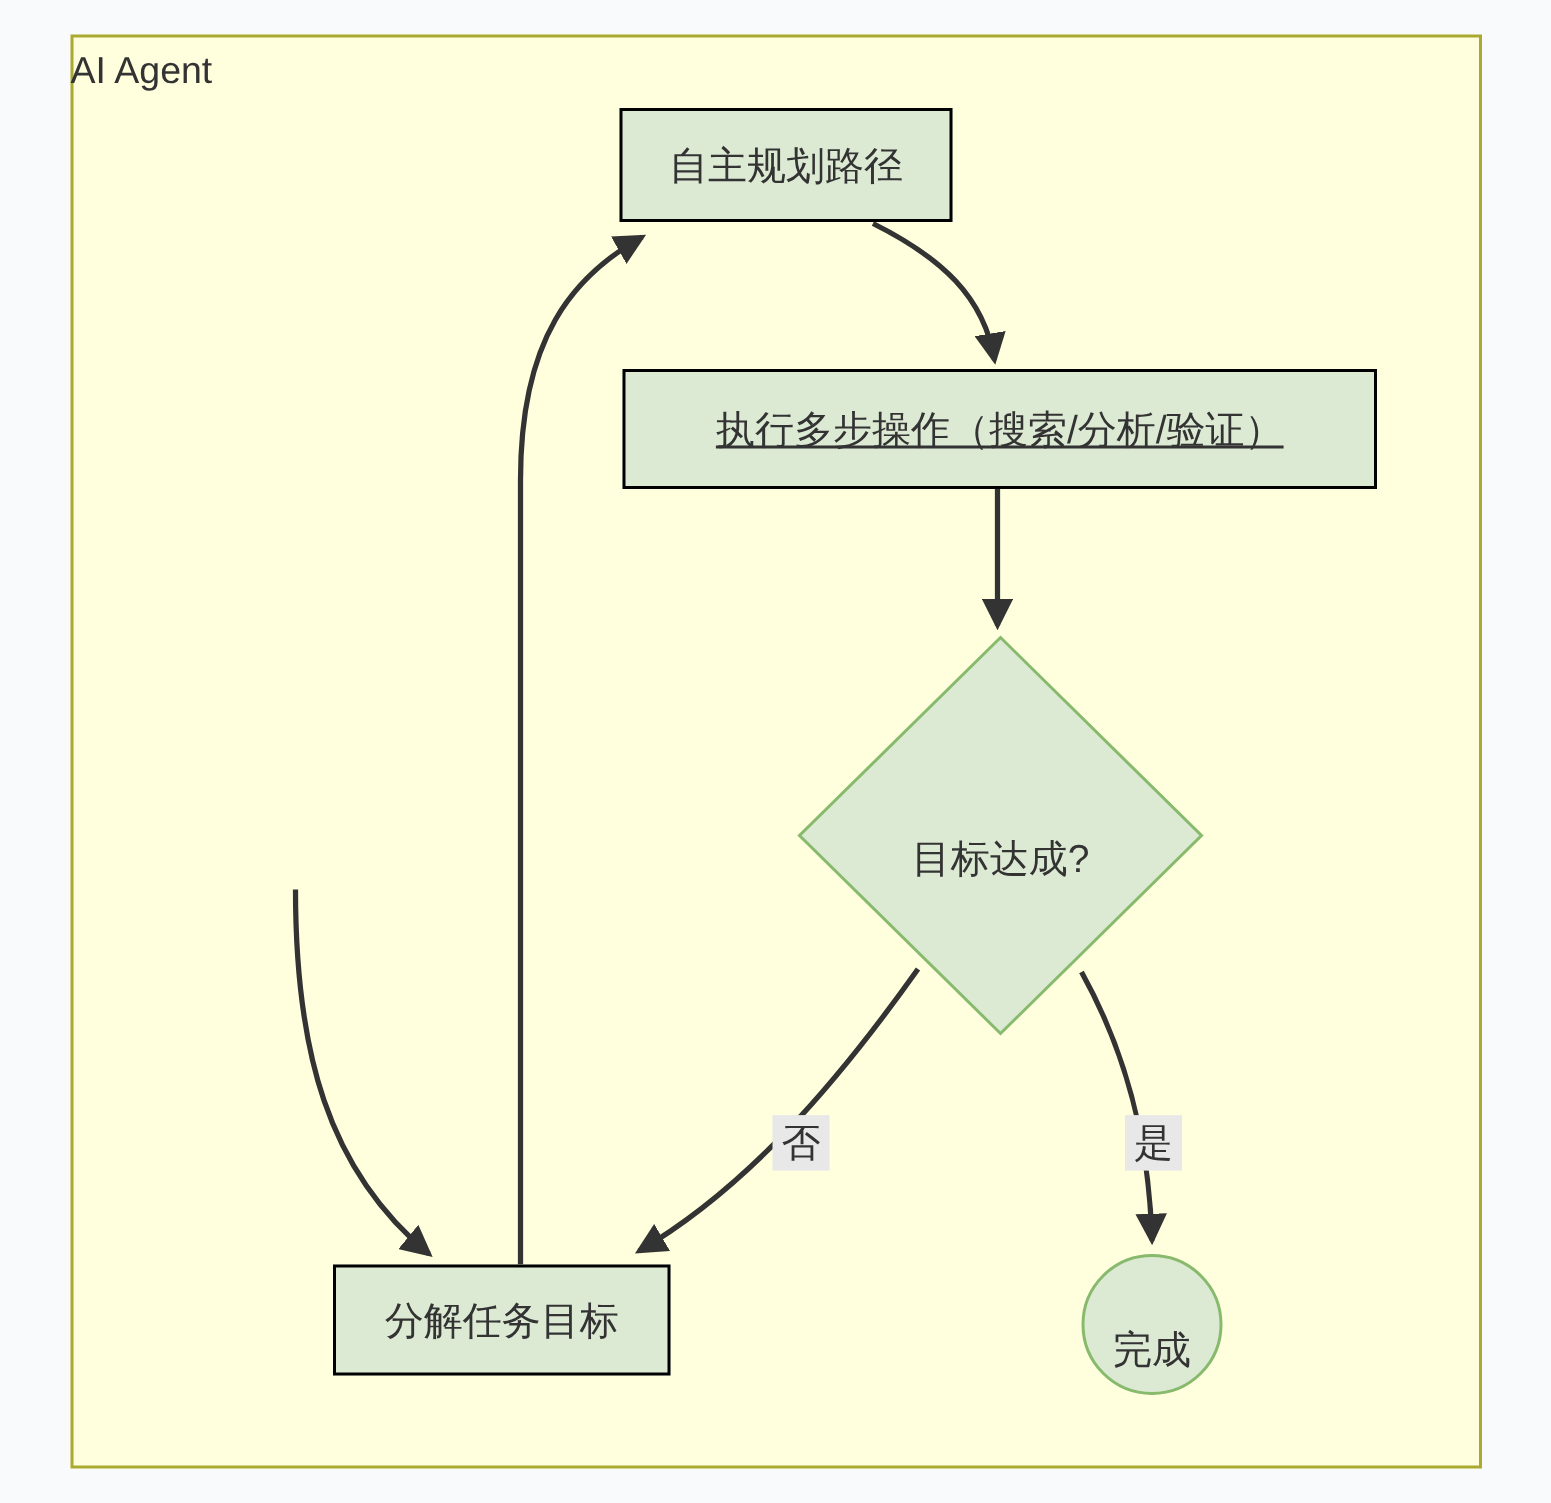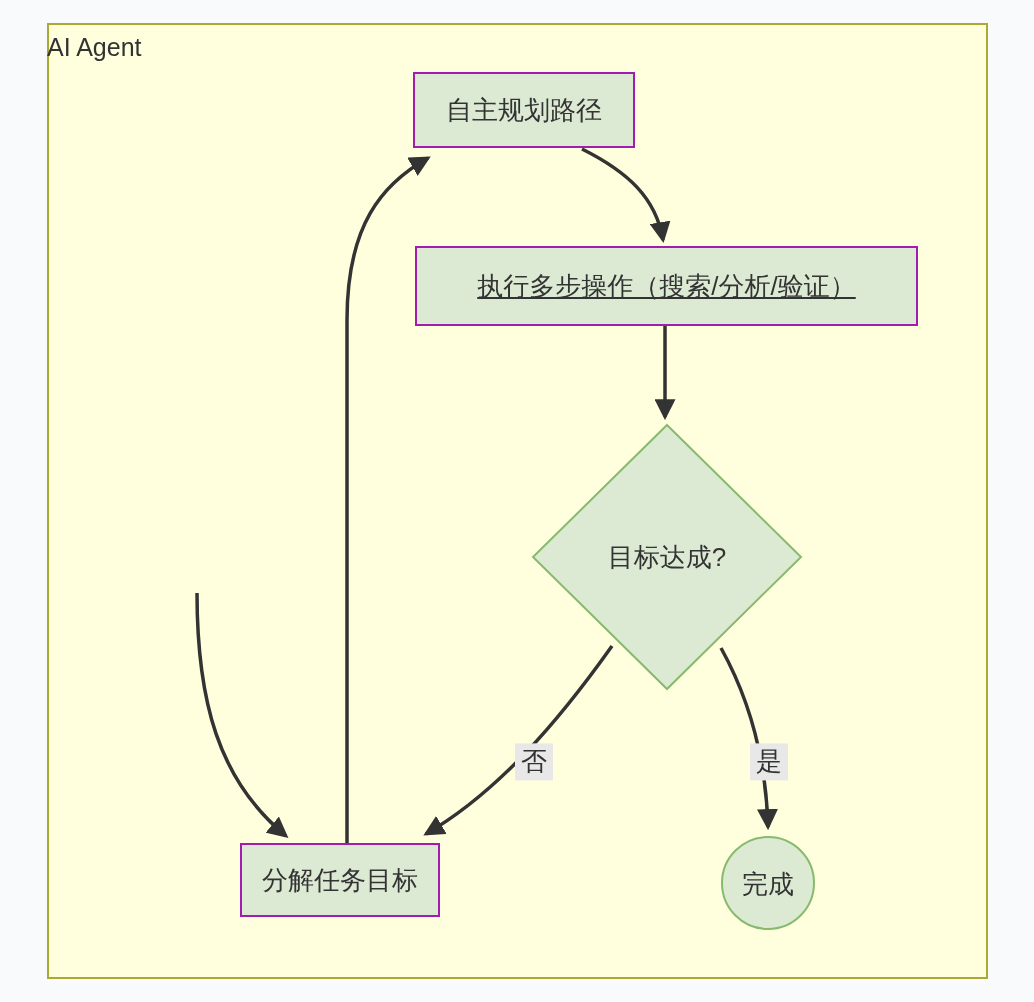--- a/index.html
+++ b/index.html
@@ -34,40 +34,41 @@
     position: absolute;
     left: 47px; top: 33px;
     width: 758px;
     text-align: left;
     font-size: 25px;
     color: #333333;
   }
   .node {
     position: absolute;
     background: #dcead4;
-    border: 2px solid #a21caf;
+    border: 2px solid #000000;
     color: #333333;
     font-size: 26px;
     display: flex;
     align-items: center;
     justify-content: center;
     text-align: center;
     white-space: nowrap;
   }
   .node-plan      { left: 413px; top: 72px;  width: 222px; height: 76px; }
   .node-execute   { left: 415px; top: 246px; width: 503px; height: 80px; text-decoration: underline; }
   .node-user-goal { left: 117px; top: 519px; width: 161px; height: 75px; }
-  .node-decompose { left: 240px; top: 843px; width: 200px; height: 74px; }
+  .node-decompose { left: 222px; top: 843px; width: 225px; height: 74px; }
   .shape-label {
     position: absolute;
     color: #333333;
     font-size: 26px;
     text-align: center;
     white-space: nowrap;
     transform: translate(-50%, -50%);
+    margin-top: 16px;
   }
   .label-decision { left: 667px; top: 557px; }
   .label-done     { left: 768px; top: 884px; font-family: Liberation Mono, monospace; }
   .edge-label {
     position: absolute;
     transform: translate(-50%, -50%);
     background: #e8e8e8;
     color: #333333;
     font-size: 26px;
     padding: 3px 6px;

